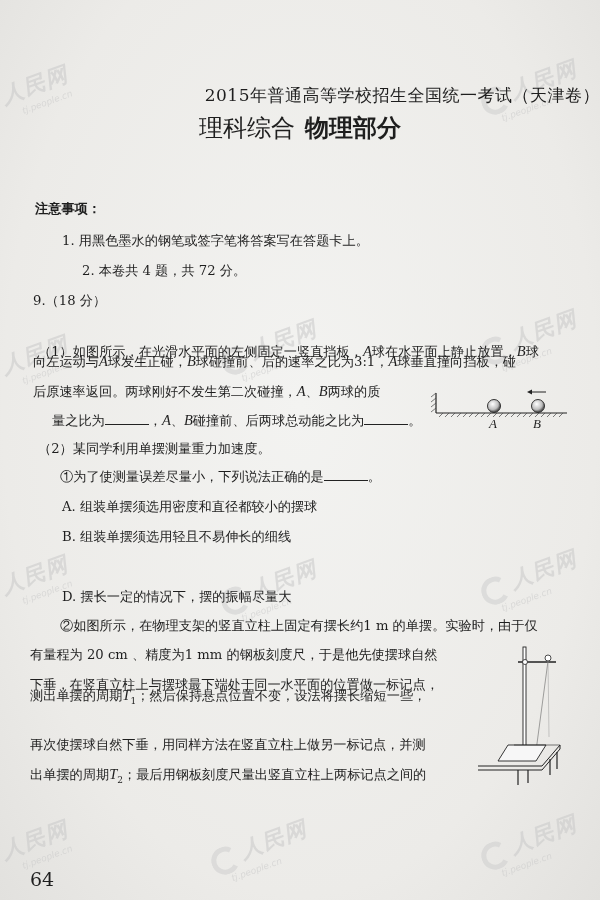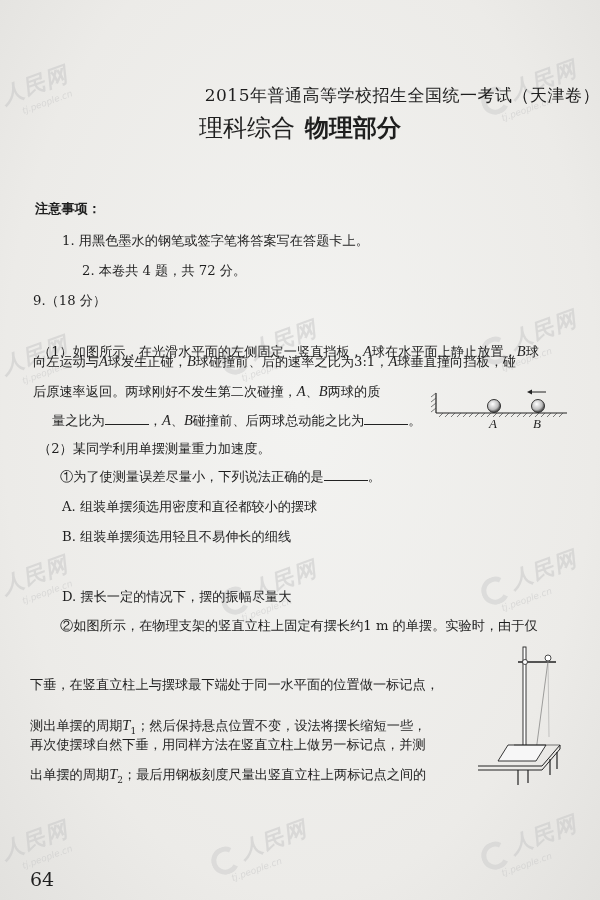--- a/index.html
+++ b/index.html
@@ -138,22 +138,23 @@
 
   <div class="line" style="left:38px;top:440px;">（2）某同学利用单摆测量重力加速度。</div>
   <div class="line" style="left:60px;top:468px;">
     <span>①为了使测量误差尽量小，下列说法正确的是</span><span class="blank"></span><span>。</span>
   </div>
   <div class="line" style="left:62px;top:528px;">B. 组装单摆须选用轻且不易伸长的细线</div>
   <div class="line" style="left:62px;top:498px;">A. 组装单摆须选用密度和直径都较小的摆球</div>
   <div class="line" style="left:62px;top:588px;">D. 摆长一定的情况下，摆的振幅尽量大</div>
 
   <div class="line" style="left:60px;top:617px;">②如图所示，在物理支架的竖直立柱上固定有摆长约1 m 的单摆。实验时，由于仅</div>
+  <div class="line" style="left:30px;top:646px;">有量程为 20 cm 、精度为1 mm 的钢板刻度尺，于是他先使摆球自然</div>
   <div class="line" style="left:30px;top:676px;">下垂，在竖直立柱上与摆球最下端处于同一水平面的位置做一标记点，</div>
-  <div class="line" style="left:30px;top:716px;">
+  <div class="line" style="left:30px;top:686px;">
     <span>测出单摆的周期</span><span class="it">T</span><sub style="font-size:9px;">1</sub><span>；然后保持悬点位置不变，设法将摆长缩短一些，</span>
   </div>
   <div class="line" style="left:30px;top:736px;">再次使摆球自然下垂，用同样方法在竖直立柱上做另一标记点，并测</div>
   <div class="line" style="left:30px;top:765px;">
     <span>出单摆的周期</span><span class="it">T</span><sub style="font-size:9px;">2</sub><span>；最后用钢板刻度尺量出竖直立柱上两标记点之间的</span>
   </div>
 
   <div class="diagram" style="left:478px;top:645px;width:100px;height:140px;">
     <svg width="100" height="140" viewBox="0 0 100 140">
 

